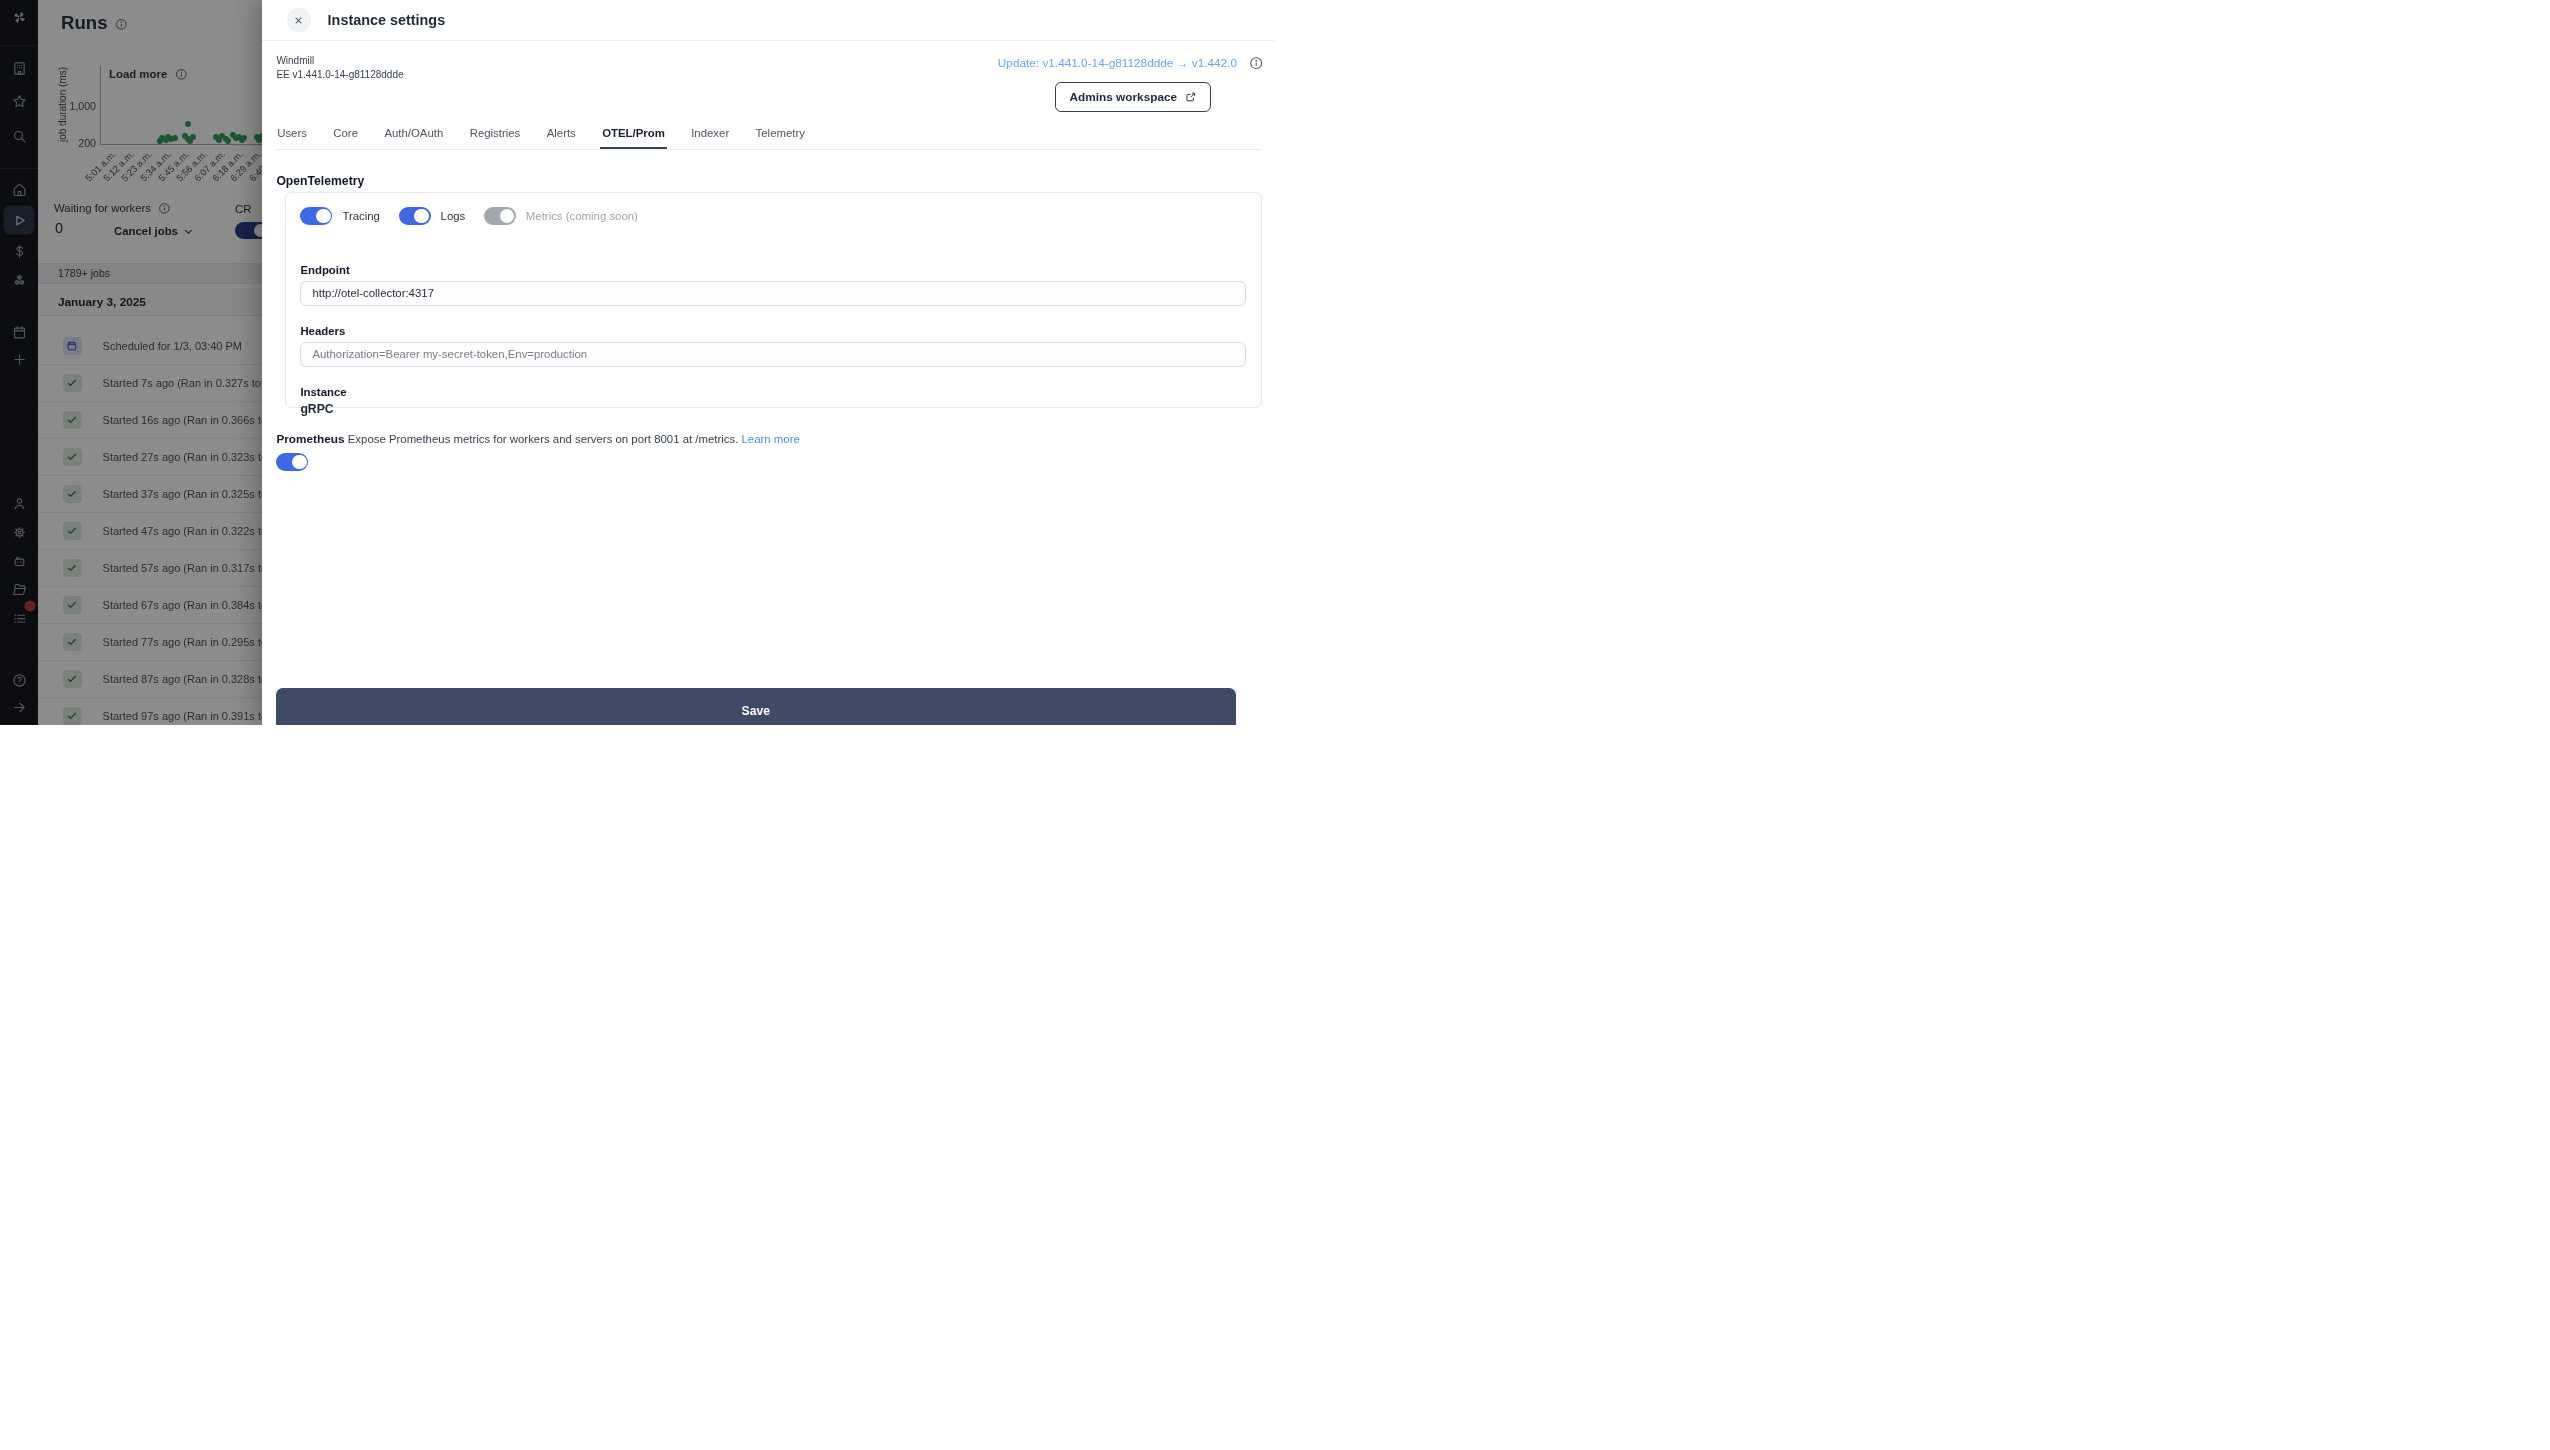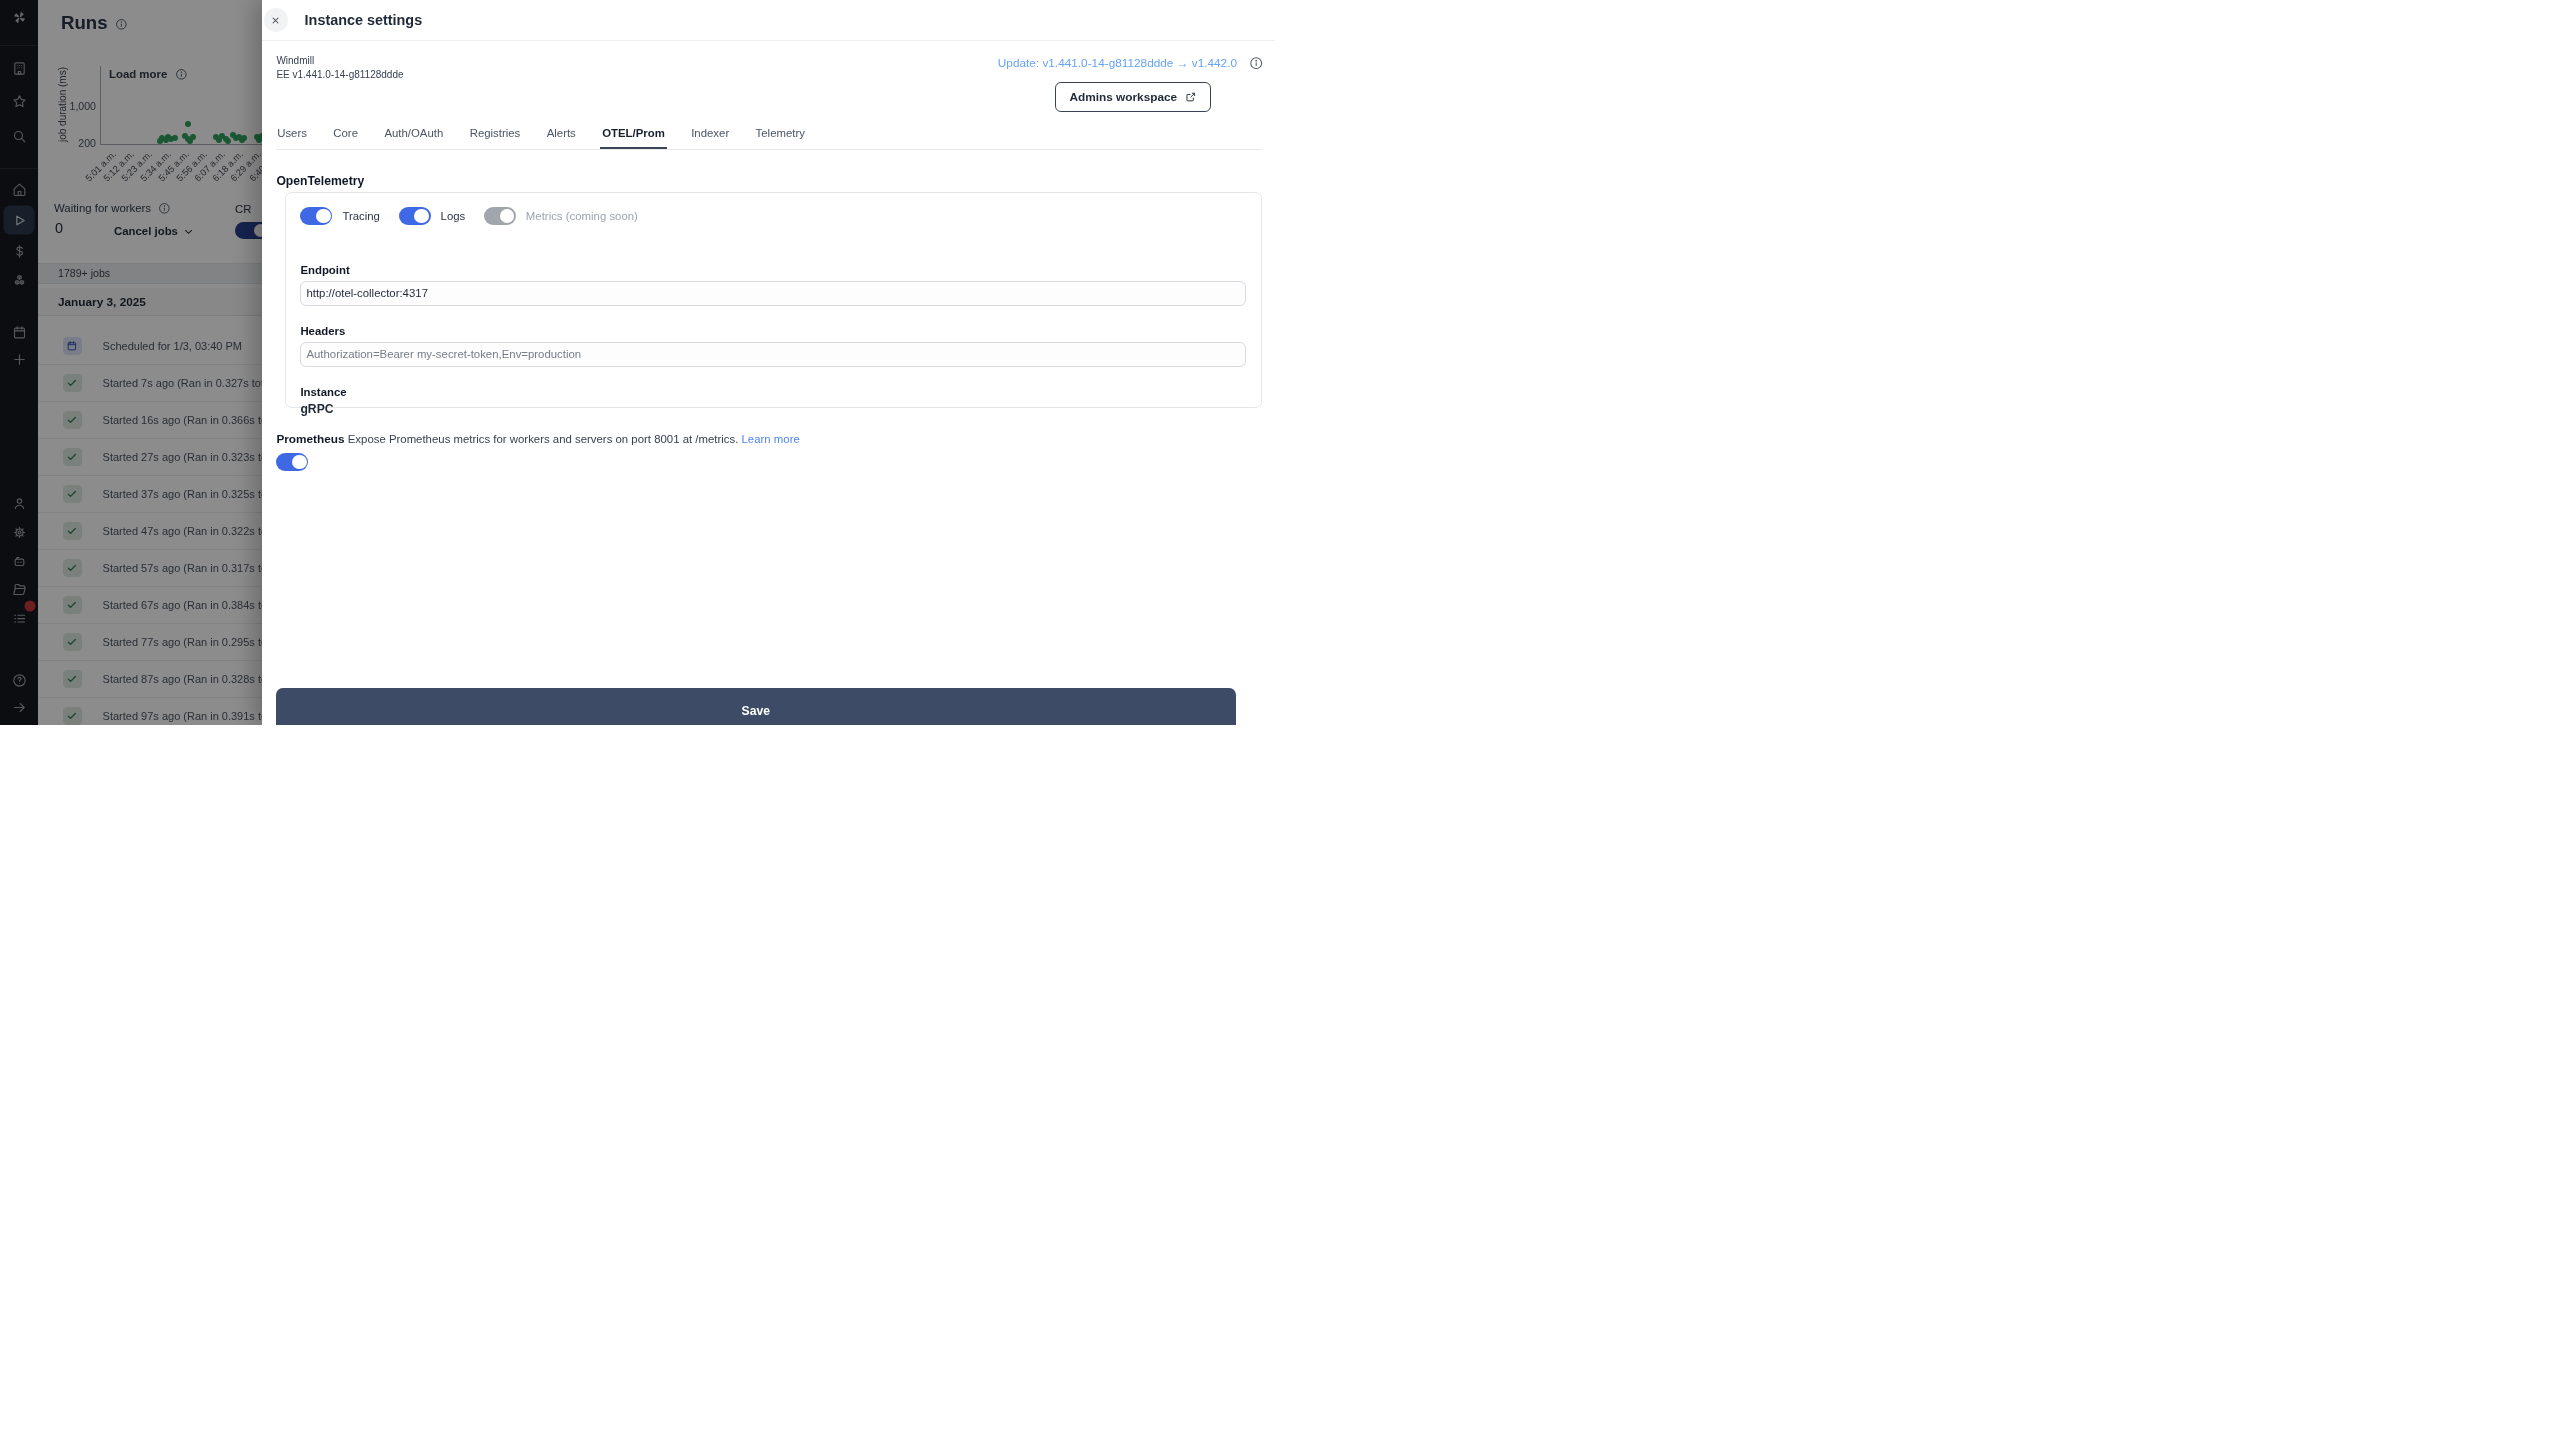--- a/index.html
+++ b/index.html
@@ -55,21 +55,21 @@
   .job-ic svg{width:11.8px;height:11.8px;}
   .job-label{font-size:11px;color:#4b5563;}
 
   
   .dim{position:absolute;inset:0;background:rgba(0,0,0,0.45);z-index:5;}
 
   
   .modal{position:absolute;left:262px;top:0;right:0;bottom:0;background:#fff;z-index:10;
          box-shadow:-8.4px 0 20px rgba(0,0,0,0.22);}
   .m-header{position:absolute;left:0;right:0;top:0;height:40px;border-bottom:0.8px solid #eceef0;
-            display:flex;align-items:center;padding-left:2px;gap:17px;}
+            display:flex;align-items:center;padding-left:25px;gap:17px;}
   .m-close{width:23.6px;height:23.6px;border-radius:50%;background:#f1f2f4;display:flex;align-items:center;
            justify-content:center;color:#3c4450;cursor:pointer;flex:none;}
   .m-close svg{width:11px;height:11px;}
   .m-title{font-size:14.4px;font-weight:bold;color:#1f2937;}
   .m-version{position:absolute;left:14.4px;top:54px;font-size:10px;color:#374151;line-height:13.5px;}
   .m-update{position:absolute;top:56px;right:38px;font-size:11.8px;color:#67a3f2;cursor:pointer;white-space:nowrap;}
   .m-update-info{position:absolute;top:56px;right:11.8px;color:#4b5563;cursor:pointer;}
   .m-update-info svg{width:14.4px;height:14.4px;}
   .m-admins{position:absolute;top:82px;right:64px;height:30px;padding:0 13.5px;border:1.3px solid #374151;
             border-radius:5.9px;background:#fff;display:flex;align-items:center;gap:7.6px;font-size:11.8px;
@@ -86,21 +86,21 @@
   .tog-item{display:flex;align-items:center;gap:10px;}
   .toggle{width:32px;height:17.7px;border-radius:9.3px;position:relative;cursor:pointer;flex:none;}
   .toggle.on{background:#3f68e4;}
   .toggle.gray{background:#a1a6ad;}
   .toggle .knob{position:absolute;top:1.7px;right:1.7px;width:14.4px;height:14.4px;border-radius:50%;background:#fff;}
   .tog-label{font-size:11.4px;font-weight:500;color:#2b3342;}
   .tog-label.muted{color:#9ca3af;}
   .fld-label{position:absolute;left:14.4px;font-size:11.4px;font-weight:600;color:#111827;}
   .fld-input{position:absolute;left:14.4px;right:14.4px;height:24.5px;border:0.8px solid #d7dadf;border-radius:5.9px;
              background:#fdfdfe;font-family:"Liberation Sans",sans-serif;font-size:11.4px;color:#1f2937;
-             padding:0 5px;box-sizing:border-box;outline:none;}
+             padding:0 11px;box-sizing:border-box;outline:none;}
   .fld-input::placeholder{color:#757d88;}
   .proto-val{position:absolute;left:14.4px;top:378px;font-size:12.2px;font-weight:600;color:#1f2937;}
   .prom-row{position:absolute;left:14.4px;top:432px;font-size:11.4px;color:#374151;}
   .prom-row b{font-size:11.8px;color:#111827;}
   .prom-link{color:#4f86f0;cursor:pointer;}
   .prom-toggle{position:absolute;left:14.4px;top:453px;}
   .m-save{position:absolute;left:13.5px;right:39px;top:688px;height:45px;background:#3e4b66;border:none;
           border-radius:6.8px;color:#fff;font-size:12.2px;font-weight:600;font-family:"Liberation Sans",sans-serif;
           cursor:pointer;}
 </style>

